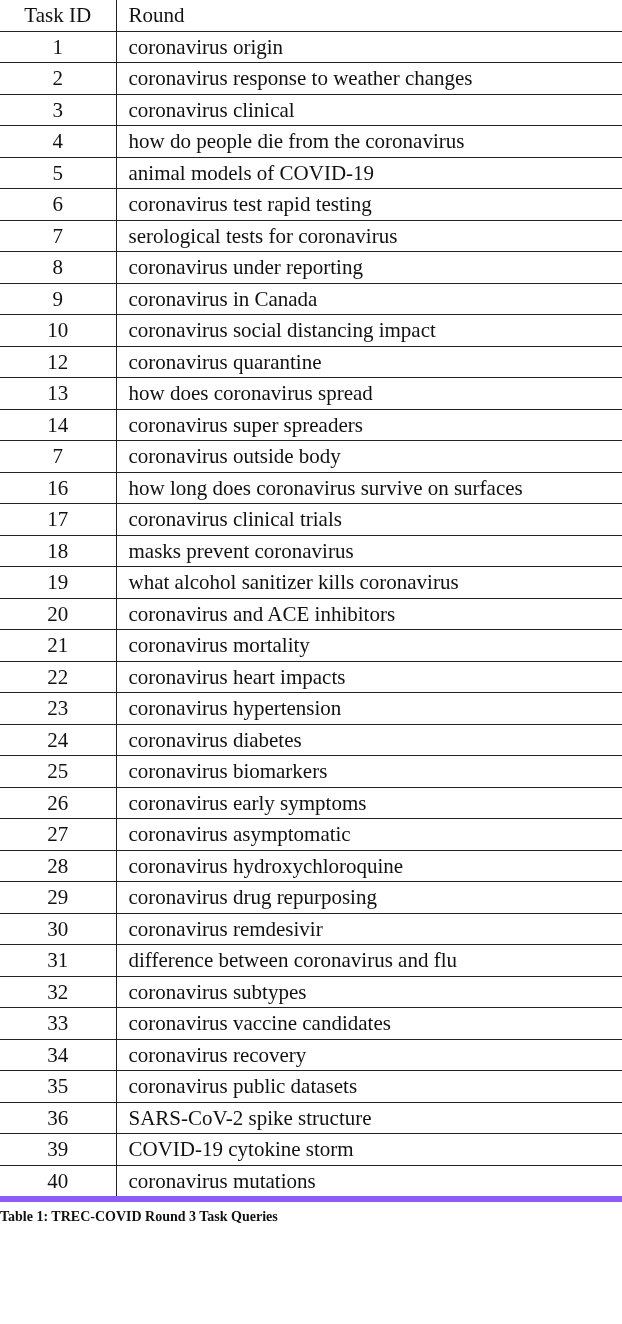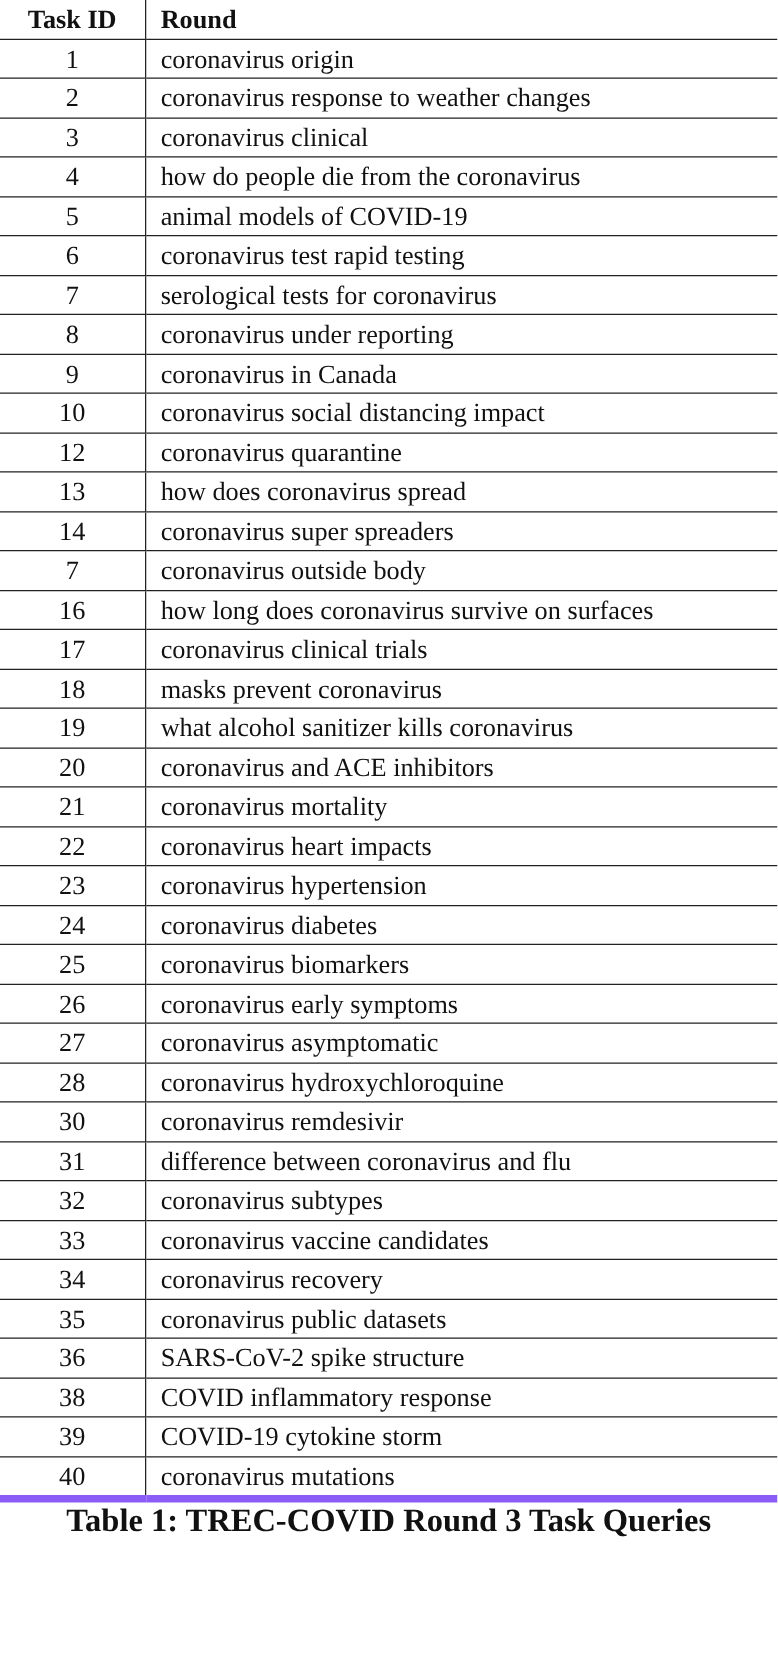--- a/index.html
+++ b/index.html
@@ -1,25 +1,25 @@
 <!DOCTYPE html>
 <html><head>
 <meta charset="utf-8">
 <style>
   html, body { margin: 0; padding: 0; background: #ffffff; }
   body { width: 622px; height: 1324px; overflow: hidden; font-family: "Liberation Serif", "DejaVu Serif", serif; color: #111; }
   table { border-collapse: collapse; width: 622px; table-layout: fixed; }
   col.c1 { width: 116px; }
   col.c2 { width: 506px; }
   th, td { height: 30.5px; padding: 0; font-size: 21px; line-height: 30px; border-top: 1px solid #222; white-space: nowrap; }
-  thead th { border-top: none; font-weight: bold; border-bottom: 1.5px solid #222; }
+  thead th { border-top: none; font-weight: normal; border-bottom: 1.5px solid #222; }
   th.id, td.id { text-align: center; border-right: 1.5px solid #222; }
   th.q, td.q { text-align: left; padding-left: 12px; }
   tbody tr:last-child td { border-bottom: 6px solid #8b5cf6; }
-  .caption { text-align: center; font-weight: bold; font-size: 26px; line-height: 30px; margin-top: 0px; }
+  .caption { font-weight: bold; font-size: 14px; line-height: 30px; margin-top: 0px; }
 </style>
 </head>
 <body>
 
 <table>
   <colgroup>
       <col class="c1">
       <col class="c2">
     </colgroup>
   <thead>
@@ -131,20 +131,24 @@
       </tr>
       <tr>
         <td class="id">27</td>
         <td class="q">coronavirus asymptomatic</td>
       </tr>
       <tr>
         <td class="id">28</td>
         <td class="q">coronavirus hydroxychloroquine</td>
       </tr>
       <tr>
+        <td class="id">29</td>
+        <td class="q">coronavirus drug repurposing</td>
+      </tr>
+      <tr>
         <td class="id">30</td>
         <td class="q">coronavirus remdesivir</td>
       </tr>
       <tr>
         <td class="id">31</td>
         <td class="q">difference between coronavirus and flu</td>
       </tr>
       <tr>
         <td class="id">32</td>
         <td class="q">coronavirus subtypes</td>
@@ -159,24 +163,20 @@
       </tr>
       <tr>
         <td class="id">35</td>
         <td class="q">coronavirus public datasets</td>
       </tr>
       <tr>
         <td class="id">36</td>
         <td class="q">SARS-CoV-2 spike structure</td>
       </tr>
       <tr>
-        <td class="id">38</td>
-        <td class="q">COVID inflammatory response</td>
-      </tr>
-      <tr>
         <td class="id">39</td>
         <td class="q">COVID-19 cytokine storm</td>
       </tr>
       <tr>
         <td class="id">40</td>
         <td class="q">coronavirus mutations</td>
       </tr>
     </tbody>
 </table>
 <div class="caption">Table 1: TREC-COVID Round 3 Task Queries</div>

